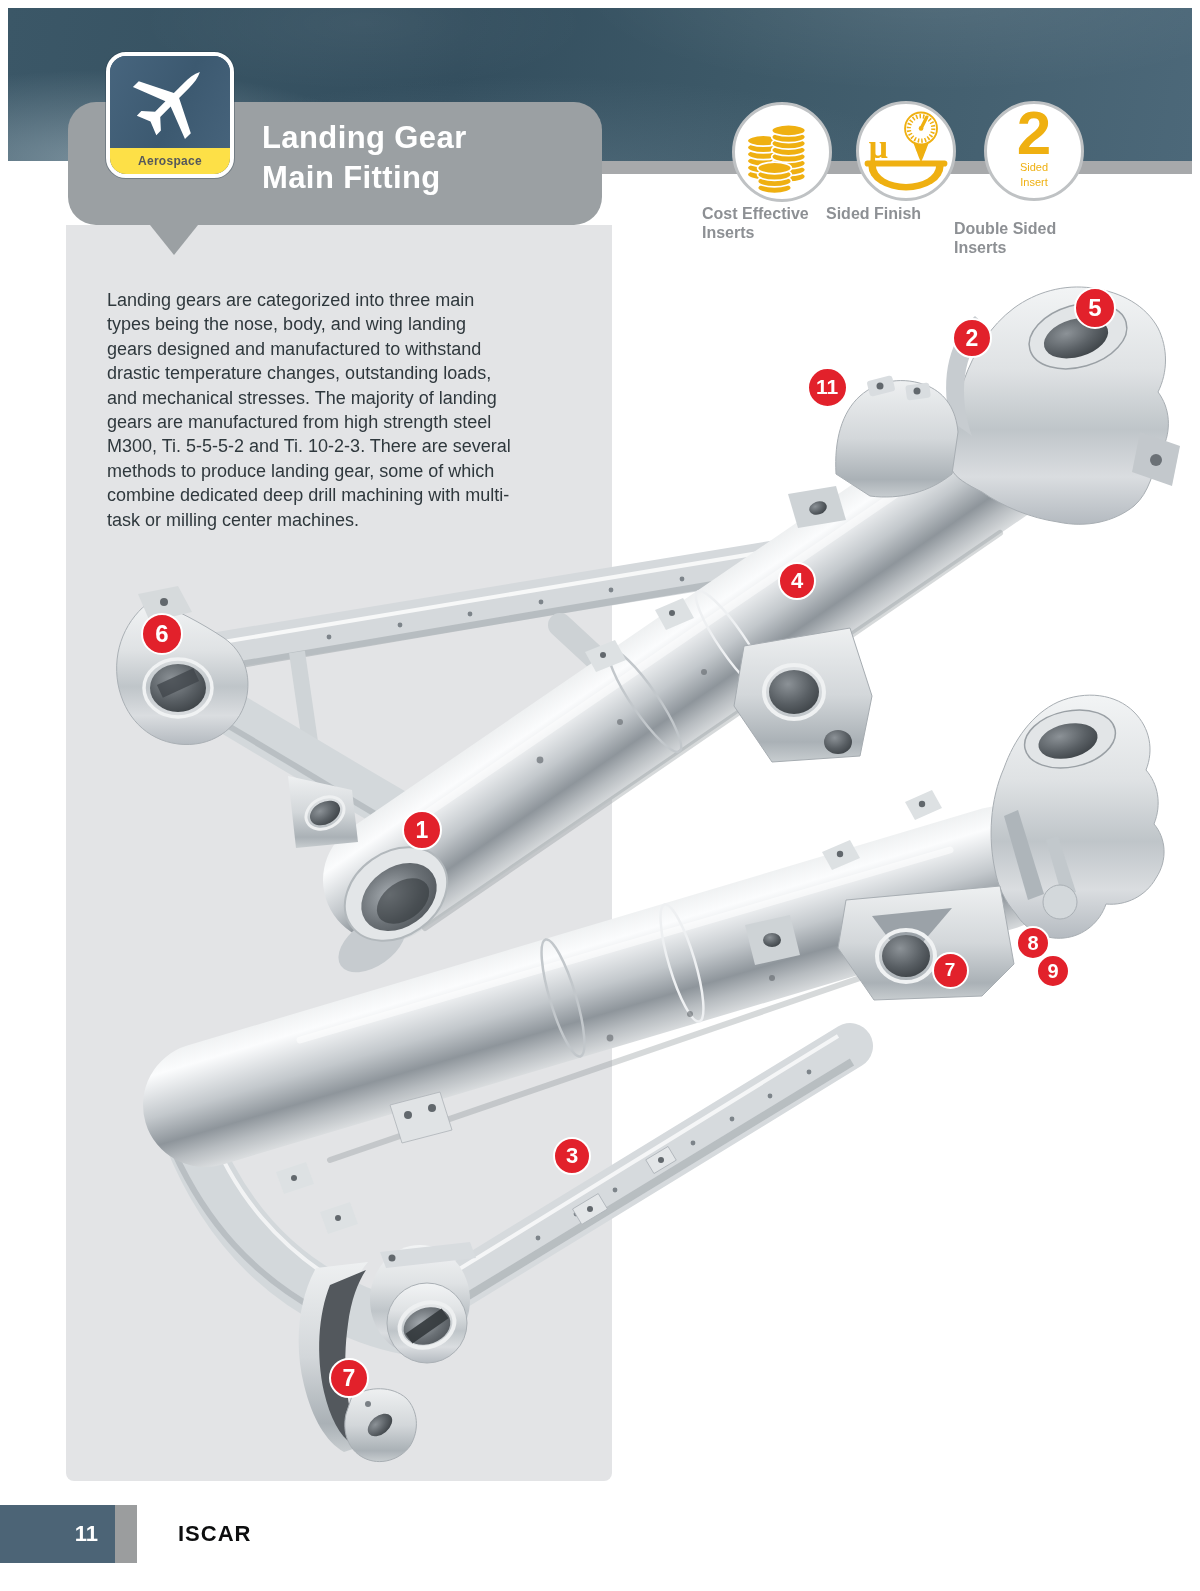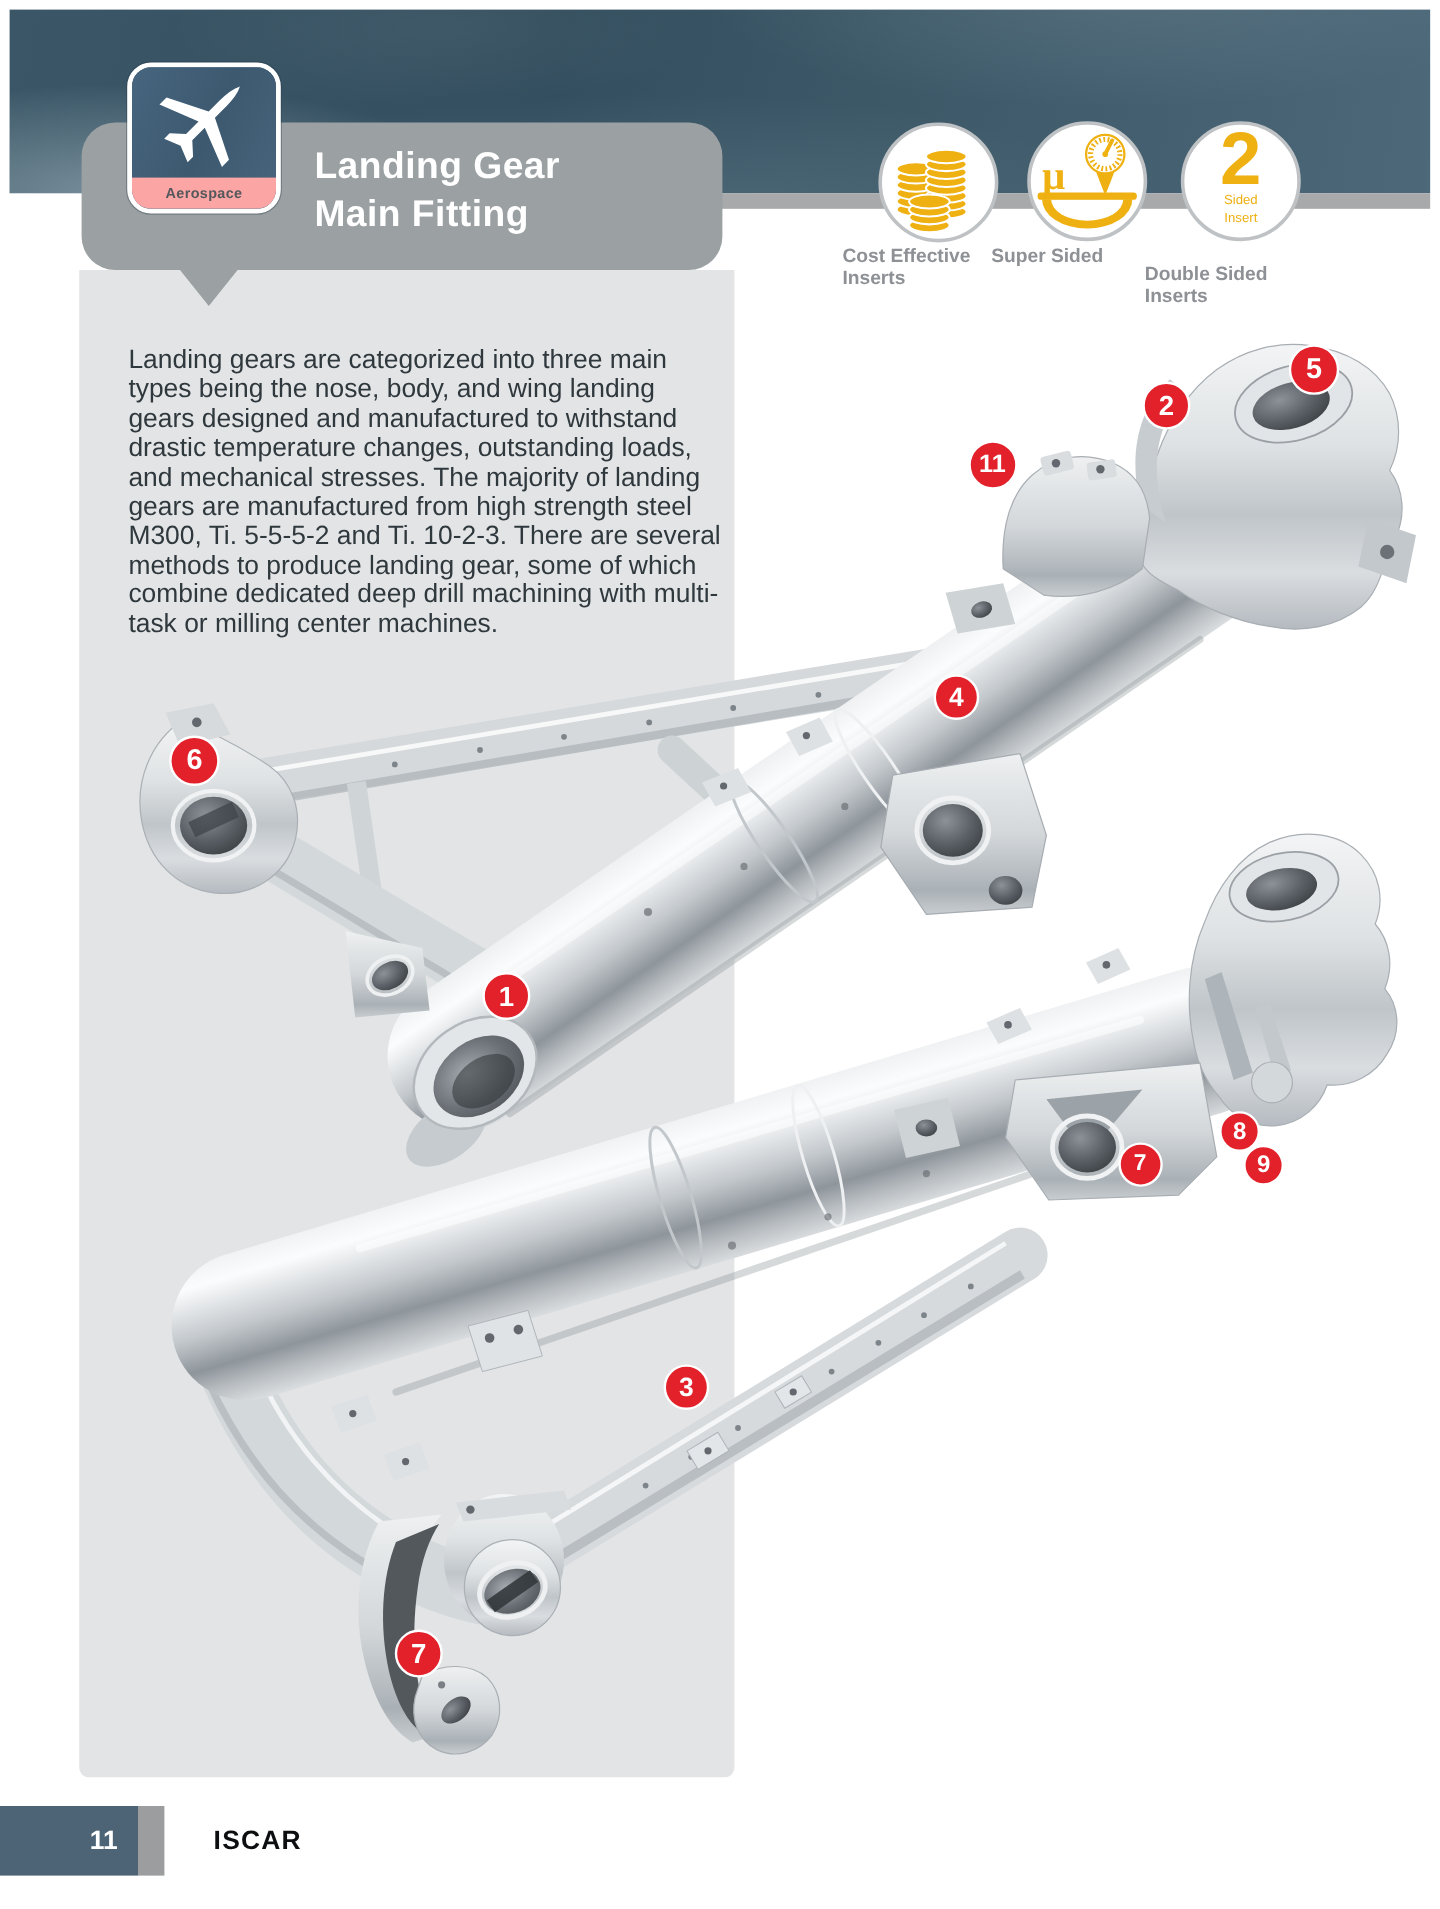--- a/index.html
+++ b/index.html
@@ -26,37 +26,37 @@
       border-left:24px solid transparent;border-right:24px solid transparent;border-top:30px solid #9ba0a3;}
   .title{position:absolute;left:262px;top:118px;margin:0;color:#ffffff;font-size:31px;line-height:40px;
          font-weight:bold;letter-spacing:.4px;white-space:pre-line;}
 
   
   .aero{position:absolute;left:106px;top:52px;width:128px;height:126px;border:4px solid #ffffff;
         border-radius:20px;box-sizing:border-box;overflow:hidden;background:#44617a;
         box-shadow:0 0 0 1px rgba(40,60,75,.35);display:flex;flex-direction:column;}
   .aero-plane{flex:1;display:flex;align-items:center;justify-content:center;
         background:linear-gradient(115deg,#47657e 0%,#3c5970 55%,#46637b 100%);}
-  .aero-label{height:26px;background:#fca5a5;color:#55585b;font-size:12px;font-weight:bold;
+  .aero-label{height:26px;background:#fde047;color:#55585b;font-size:12px;font-weight:bold;
         display:flex;align-items:center;justify-content:center;letter-spacing:.3px;}
 
   
   .badge-circle{position:absolute;width:100px;height:100px;border-radius:50%;background:#ffffff;
         border:3px solid #bfc2c4;box-sizing:border-box;overflow:hidden;}
   .badge-label{position:absolute;width:160px;text-align:left;color:#8d9094;font-size:16px;
         font-weight:bold;line-height:19px;white-space:pre-line;}
   .b1{left:732px;top:102px;} .b2{left:856px;top:101px;} .b3{left:984px;top:101px;}
   .bl1{left:702px;top:204px;} .bl2{left:826px;top:204px;} .bl3{left:954px;top:219px;}
   .two-wrap{position:absolute;left:984px;top:101px;width:100px;height:100px;text-align:center;}
   .two-num{color:#efb011;font-size:62px;line-height:58px;font-weight:bold;margin-top:3px;}
   .two-sub{color:#efb011;font-size:11px;line-height:15px;font-weight:normal;white-space:pre-line;margin-top:-2px;}
 
   
   .intro{position:absolute;left:107px;top:288px;width:495px;margin:0;color:#2f383d;
-         font-size:22px;line-height:24.4px;white-space:pre-line;}
+         font-size:18px;line-height:24.4px;white-space:pre-line;}
 
   
   .callout{position:absolute;border-radius:50%;background:#e2212b;border:2px solid #ffffff;
         box-sizing:border-box;color:#ffffff;font-weight:bold;display:flex;align-items:center;
         justify-content:center;z-index:30;}
 
   
   .gears{position:absolute;left:0;top:0;z-index:5;}
 
   
@@ -344,21 +344,21 @@
 
   <div class="badge-circle b3"></div>
   <div class="two-wrap">
     <div class="two-num">2</div>
     <div class="two-sub">Sided
 Insert</div>
   </div>
 
   <div class="badge-label bl1">Cost Effective
 Inserts</div>
-  <div class="badge-label bl2">Super Sided</div>
+  <div class="badge-label bl2">Sided Finish</div>
   <div class="badge-label bl3">Double Sided
 Inserts</div>
 
   <p class="intro">Landing gears are categorized into three main
 types being the nose, body, and wing landing
 gears designed and manufactured to withstand
 drastic temperature changes, outstanding loads,
 and mechanical stresses. The majority of landing
 gears are manufactured from high strength steel
 M300, Ti. 5-5-5-2 and Ti. 10-2-3. There are several

